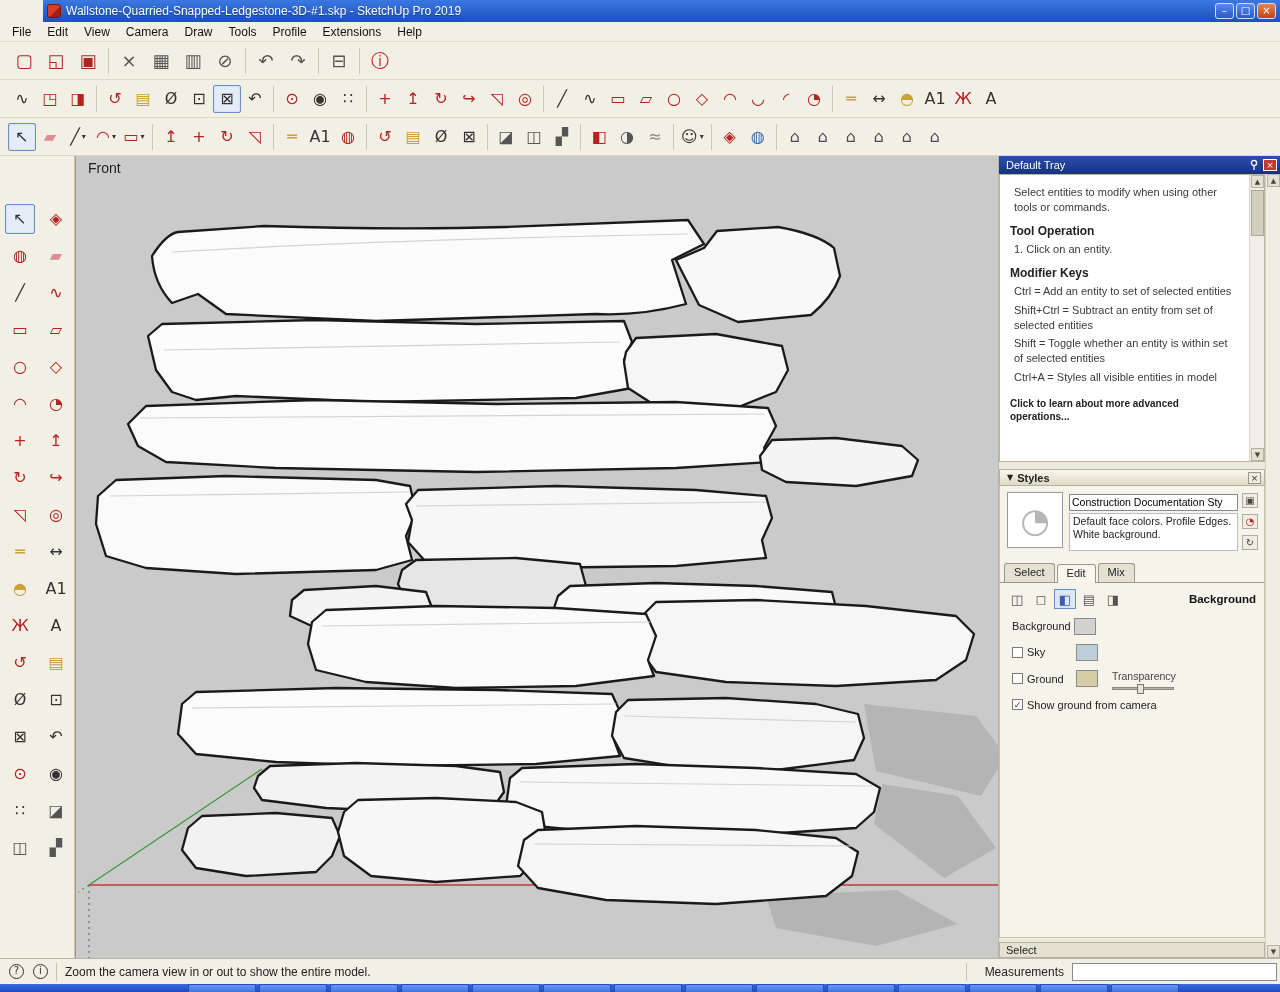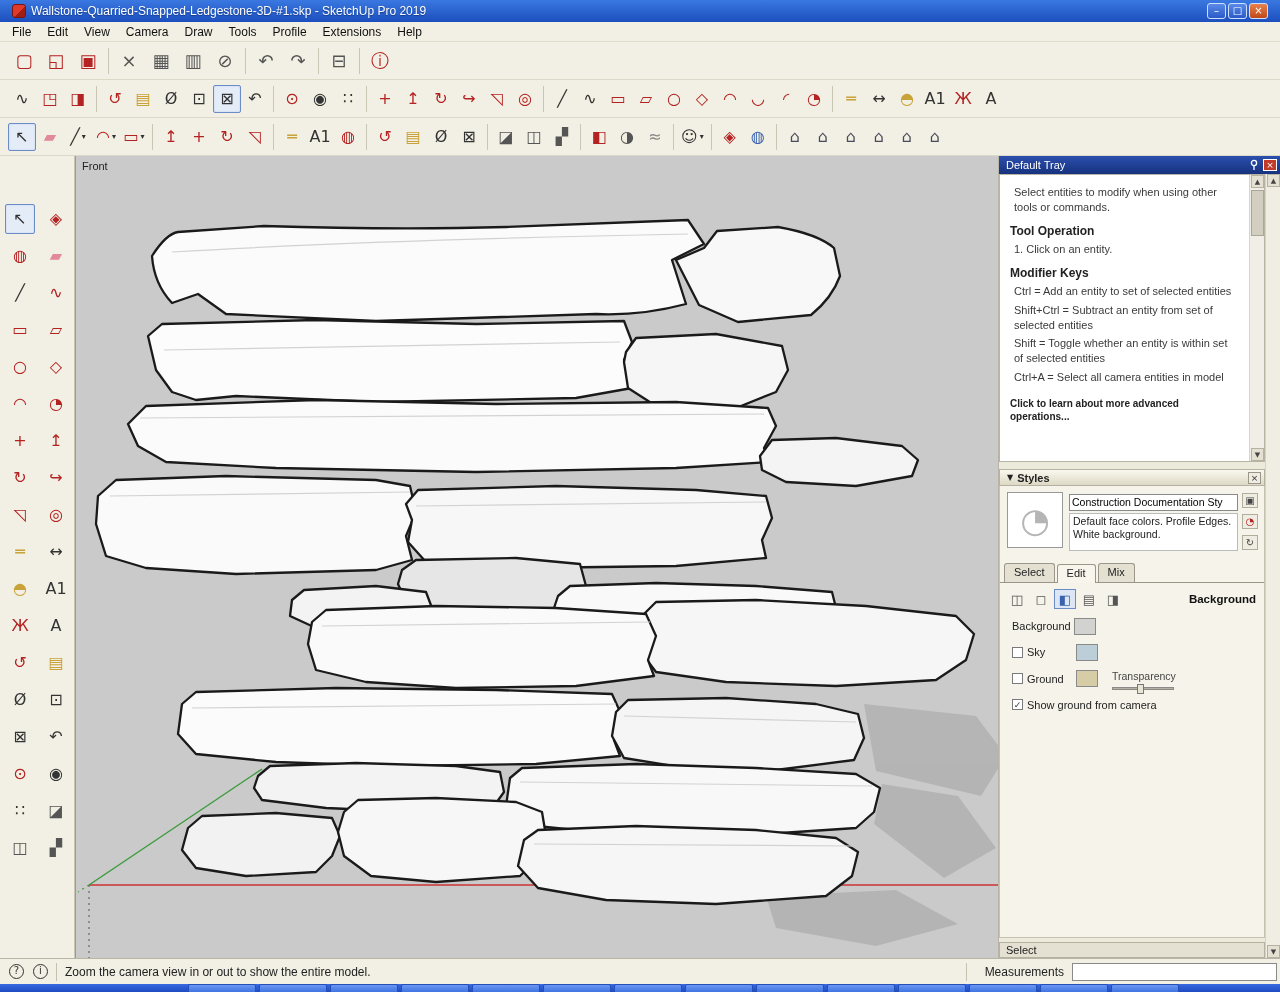--- a/index.html
+++ b/index.html
@@ -2,21 +2,21 @@
 <html><head>
 <meta charset="utf-8">
 <style>
   * { margin:0; padding:0; box-sizing:border-box; }
   html,body { width:1280px; height:992px; overflow:hidden; background:#000;
               font-family:"Liberation Sans", sans-serif; }
   .window { position:relative; width:1280px; height:992px; background:#f2f0e4; }
 
   
   .titlebar { height:22px; background:linear-gradient(#3a78e0,#1c4fbe);
-              display:flex; align-items:center; padding:0 12px; color:#fff; }
+              display:flex; align-items:center; padding:0 4px; color:#fff;margin-left:43px; }
   .app-icon { width:14px; height:14px; background:linear-gradient(135deg,#e03a2a 55%,#a31e12 55%);
               border-radius:3px; margin-right:5px; flex:none; border:1px solid #7a150c; }
   .titlebar .title { font-size:12px; white-space:nowrap; overflow:hidden; flex:1; text-shadow:0 1px 1px #123a8a; }
   .win-controls { display:flex; gap:2px; }
   .wbtn { width:19px; height:16px; border:1px solid #cfe0ff; border-radius:3px;
           font-size:10px; line-height:13px; color:#fff; text-align:center; cursor:default;
           background:linear-gradient(#5a8ae8,#2a5ac8); font-family:"DejaVu Sans",sans-serif; }
   .wbtn.close { background:linear-gradient(#e8824a,#c04718); }
 
   
@@ -39,21 +39,21 @@
 
   
   .main { position:absolute; top:156px; left:0; right:0; height:802px; display:flex; }
 
   .left-toolbar { width:75px; background:#f2f0e4; border-right:1px solid #c9c6b5;
                   display:grid; grid-template-columns:repeat(2,30px); gap:7px 6px;
                   padding:48px 0 0 5px; align-content:start; }
   .left-toolbar .ticon { width:30px; height:30px; }
 
   .viewport { position:relative; flex:1; background:#cacaca; overflow:hidden; border-left:1px solid #9a9a9a; }
-  .view-label { position:absolute; top:4px; left:6px; font-size:11px; color:#222; z-index:3; }
+  .view-label { position:absolute; top:4px; left:12px; font-size:14px; color:#222; z-index:3; }
   .viewport svg { position:absolute; inset:0; }
 
   
   .tray { width:282px; background:#eceadb; position:relative; display:flex; flex-direction:column; border-left:1px solid #b8b5a5; }
   .tray-header { height:18px; background:linear-gradient(#2c4fae,#16327e); color:#fff; display:flex; align-items:center;
                  padding:0 3px 0 7px; font-size:11px; }
   .tray-header .t { flex:1; }
   .pin { width:12px; height:12px; margin-right:3px; }
   .tray-close { width:14px; height:12px; background:#c43a2a; border:1px solid #fff; color:#fff; font-size:9px;
                 line-height:10px; text-align:center; font-family:"DejaVu Sans",sans-serif; }
@@ -600,21 +600,21 @@
         <div class="instructor">
           <p>Select entities to modify when using other tools or commands.</p>
           <h4>Tool Operation</h4>
           <p>1. Click on an entity.</p>
           <h4>Modifier Keys</h4>
           <div>
 
           <p>Ctrl = Add an entity to set of selected entities</p>
               <p>Shift+Ctrl = Subtract an entity from set of selected entities</p>
               <p>Shift = Toggle whether an entity is within set of selected entities</p>
-              <p>Ctrl+A = Select all camera entities in model</p>
+              <p>Ctrl+A = Styles all visible entities in model</p>
             </div>
           <h4 class="adv">Click to learn about more advanced operations...</h4>
           <div class="iscroll">
             <span class="sbtn up">▲</span>
             <span class="thumb"></span>
             <span class="sbtn down">▼</span>
           </div>
         </div>
 
         <div class="panel-header">

